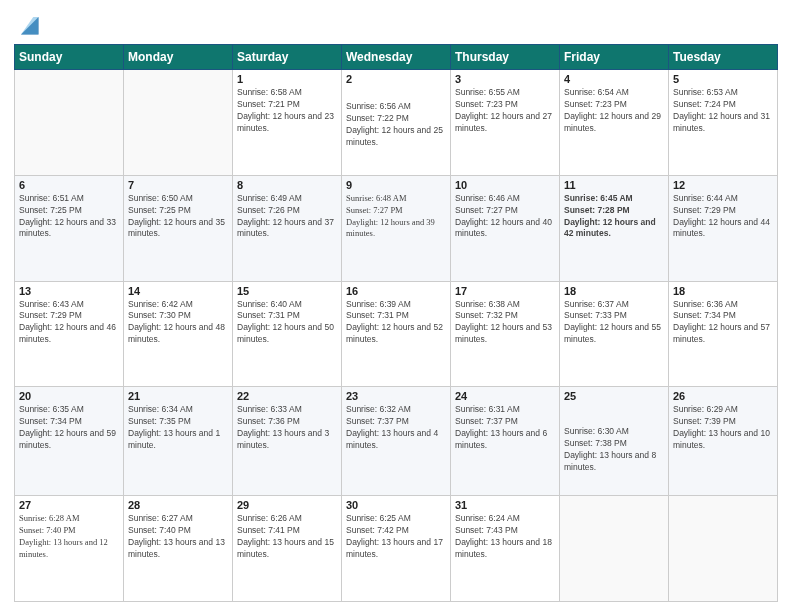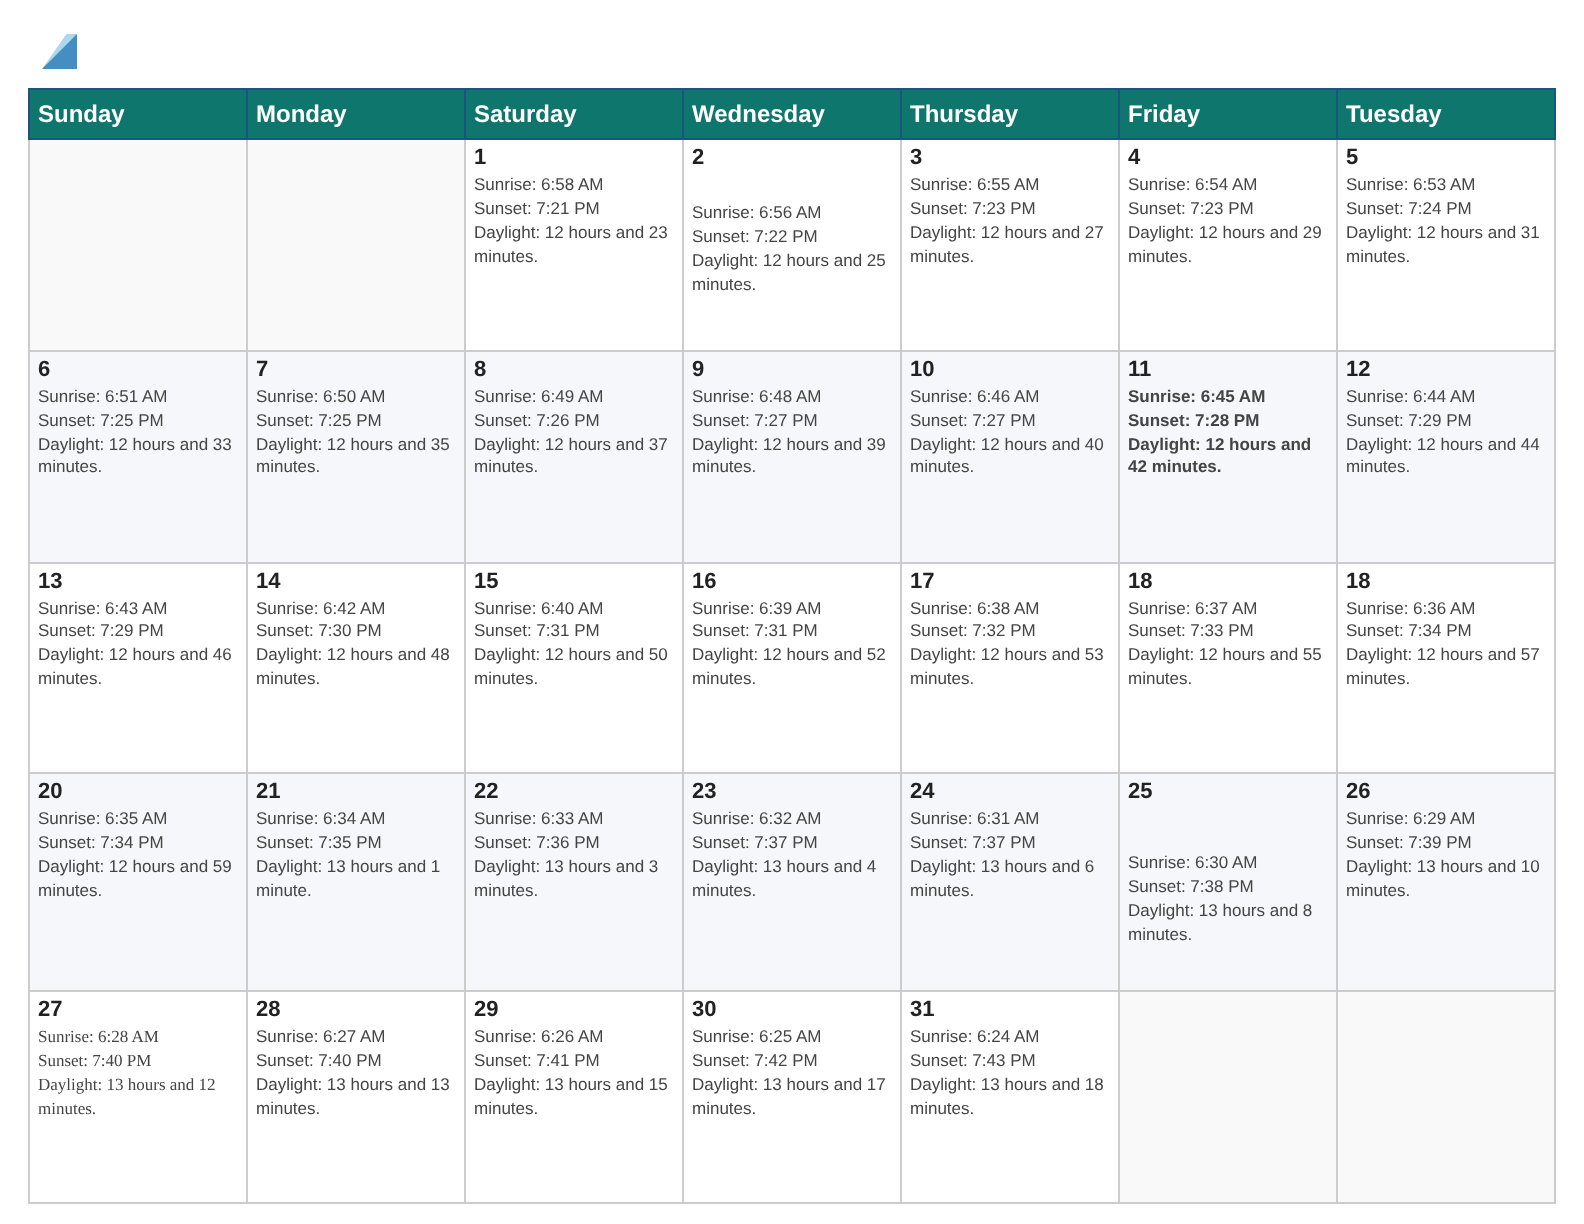--- a/index.html
+++ b/index.html
@@ -187,21 +187,21 @@
 Daylight: 12 hours and 35 minutes.</div>
           </td>
           <td>
             <span class="day-number">8</span>
             <div class="day-info" style="white-space: pre-line;">Sunrise: 6:49 AM
 Sunset: 7:26 PM
 Daylight: 12 hours and 37 minutes.</div>
           </td>
           <td>
             <span class="day-number">9</span>
-            <div class="day-info" style="white-space: pre-line;">Sunrise: 6:48 AM
+            <div class="day-info" style="white-space: pre-line; font-family: Liberation Serif, serif;">Sunrise: 6:48 AM
 Sunset: 7:27 PM
 Daylight: 12 hours and 39 minutes.</div>
           </td>
           <td>
             <span class="day-number">10</span>
             <div class="day-info" style="white-space: pre-line;">Sunrise: 6:46 AM
 Sunset: 7:27 PM
 Daylight: 12 hours and 40 minutes.</div>
           </td>
           <td>

